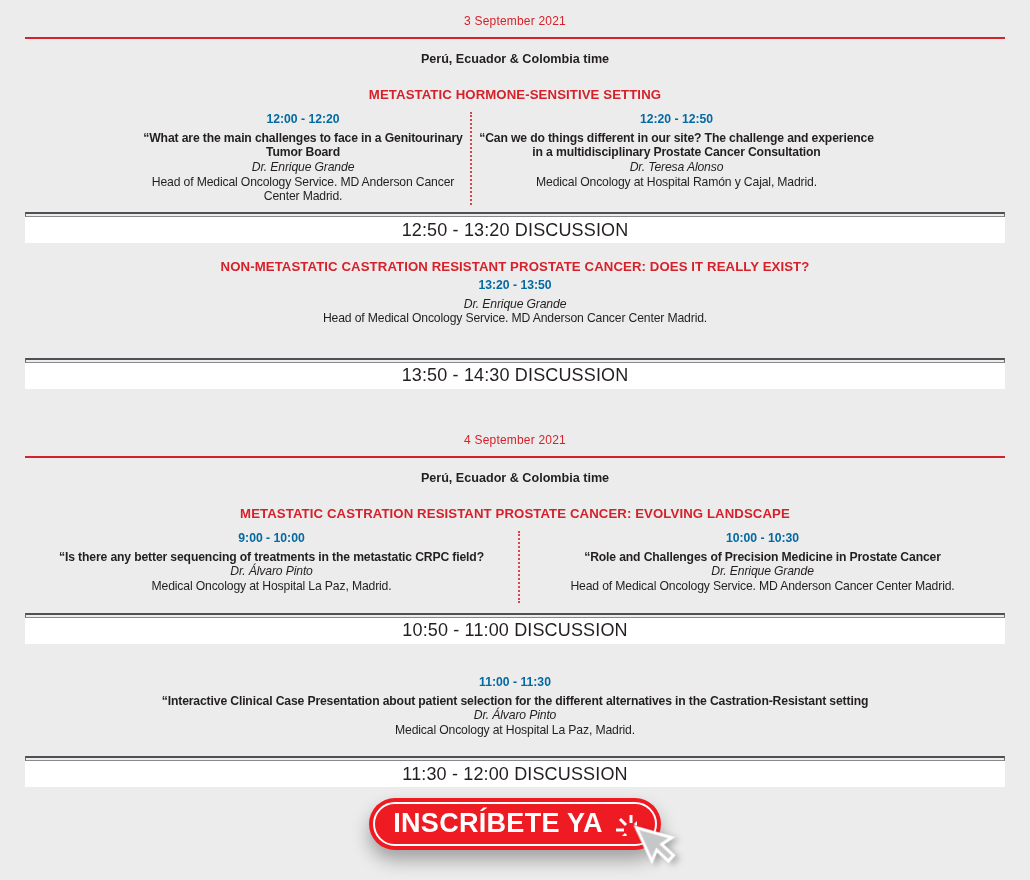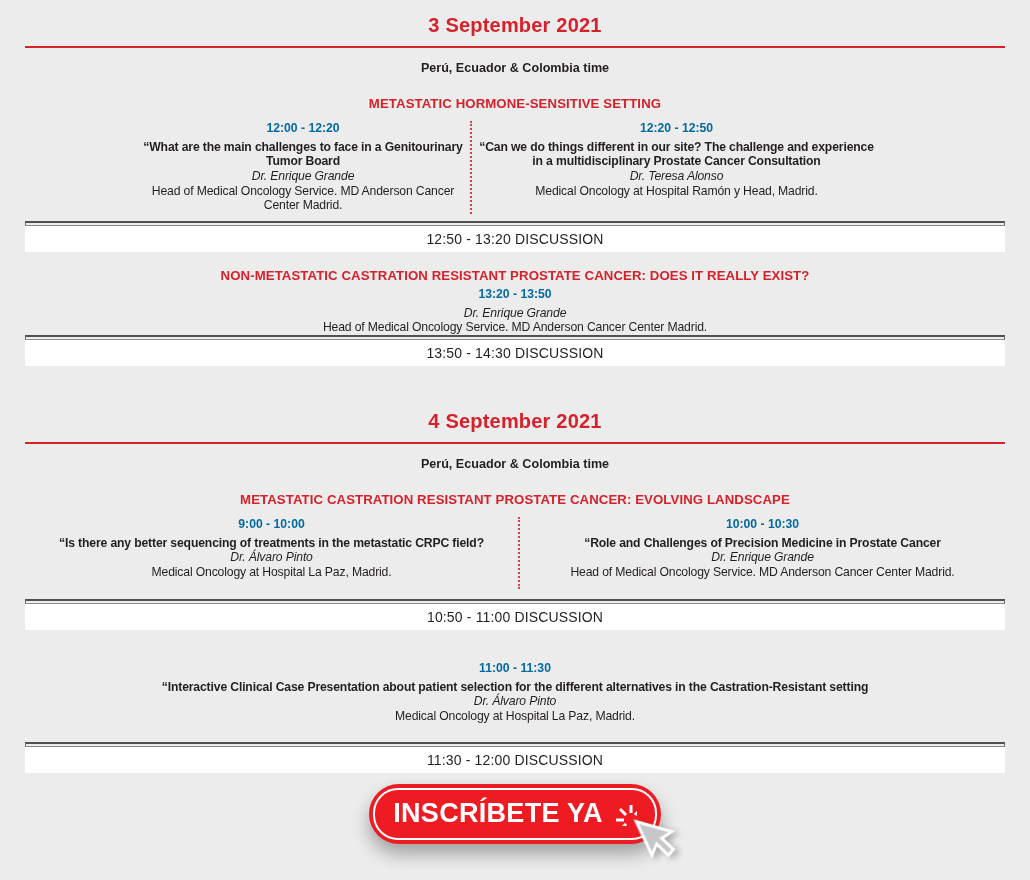--- a/index.html
+++ b/index.html
@@ -12,22 +12,22 @@
   .page {
     width: 1030px;
     height: 880px;
     padding: 14px 25px 0;
     background: #ececec;
     text-align: center;
     overflow: hidden;
     position: relative;
   }
   .date-title {
-    font-size: 20px;
-    font-weight: bold;
+    font-size: 12px;
+    font-weight: normal;
     color: #d6212b;
     margin-bottom: 9px;
     letter-spacing: 0.2px;
   }
   .red-rule {
     height: 0;
     border-top: 2px solid #d6212b;
     margin-bottom: 13px;
   }
   .tz {
@@ -54,43 +54,43 @@
   .session { font-size: 12.2px; letter-spacing: -0.15px; }
   .session > div { line-height: 1.2; }
   .session .time {
     color: #0369a1;
     font-weight: bold;
     margin-bottom: 4px;
     letter-spacing: 0;
   }
   .session .title { font-weight: bold; }
   .session .speaker { font-style: italic; }
-  .single-1 { margin-bottom: 0; }
+  .single-1 { margin-bottom: 32px; }
   .single-2 { margin-top: 31px; margin-bottom: 19px; }
   .bar-rule {
     height: 5px;
     border-top: 2px solid #4f5052;
     border-bottom: 1px solid #87898c;
     border-left: 1px solid #6d6e70;
     border-right: 1px solid #6d6e70;
   }
   .disc-bar {
     height: 26px;
     background: #ffffff;
     display: flex;
     align-items: center;
     justify-content: center;
-    font-size: 14px;
+    font-size: 18px;
     letter-spacing: 0.15px;
   }
   .day-2 { margin-top: 44px; }
   .cta-wrap {
     position: relative;
     width: 292px;
-    height: 60px;
+    height: 52px;
     margin: 11px auto 0;
   }
   .cta-button {
     width: 100%;
     height: 100%;
     background: #ee1b22;
     border: none;
     border-radius: 30px;
     position: relative;
     display: flex;
@@ -144,21 +144,21 @@
       <div class="cell-left session">
         <div class="time">12:00 - 12:20</div>
         <div class="title">“What are the main challenges to face in a Genitourinary Tumor Board</div>
         <div class="speaker">Dr. Enrique Grande</div>
         <div class="affil">Head of Medical Oncology Service. MD Anderson Cancer Center Madrid.</div>
       </div>
       <div class="cell-right session divided">
         <div class="time">12:20 - 12:50</div>
         <div class="title">“Can we do things different in our site? The challenge and experience in a multidisciplinary Prostate Cancer Consultation</div>
         <div class="speaker">Dr. Teresa Alonso</div>
-        <div class="affil">Medical Oncology at Hospital Ramón y Head, Madrid.</div>
+        <div class="affil">Medical Oncology at Hospital Ramón y Cajal, Madrid.</div>
       </div>
     </div>
 
     <div class="bar-rule"></div>
     <div class="disc-bar">12:50 - 13:20 DISCUSSION</div>
 
     <h2 class="heading heading-2">NON-METASTATIC CASTRATION RESISTANT PROSTATE CANCER: DOES IT REALLY EXIST?</h2>
 
     <div class="session single-1">
       <div class="time">13:20 - 13:50</div>

